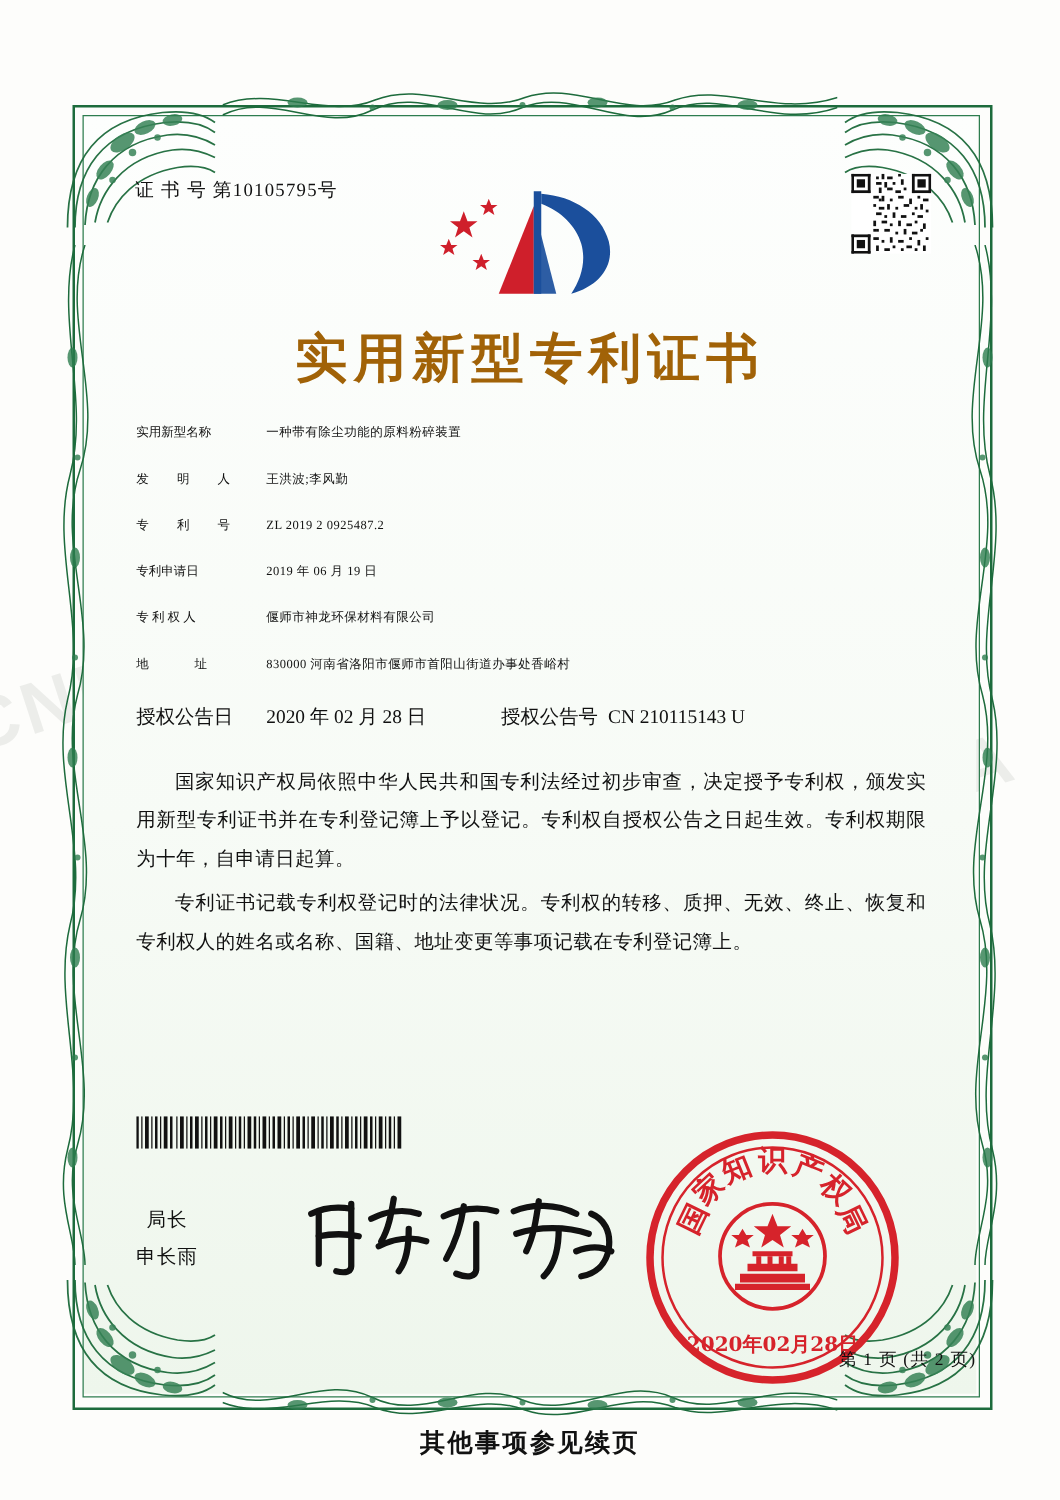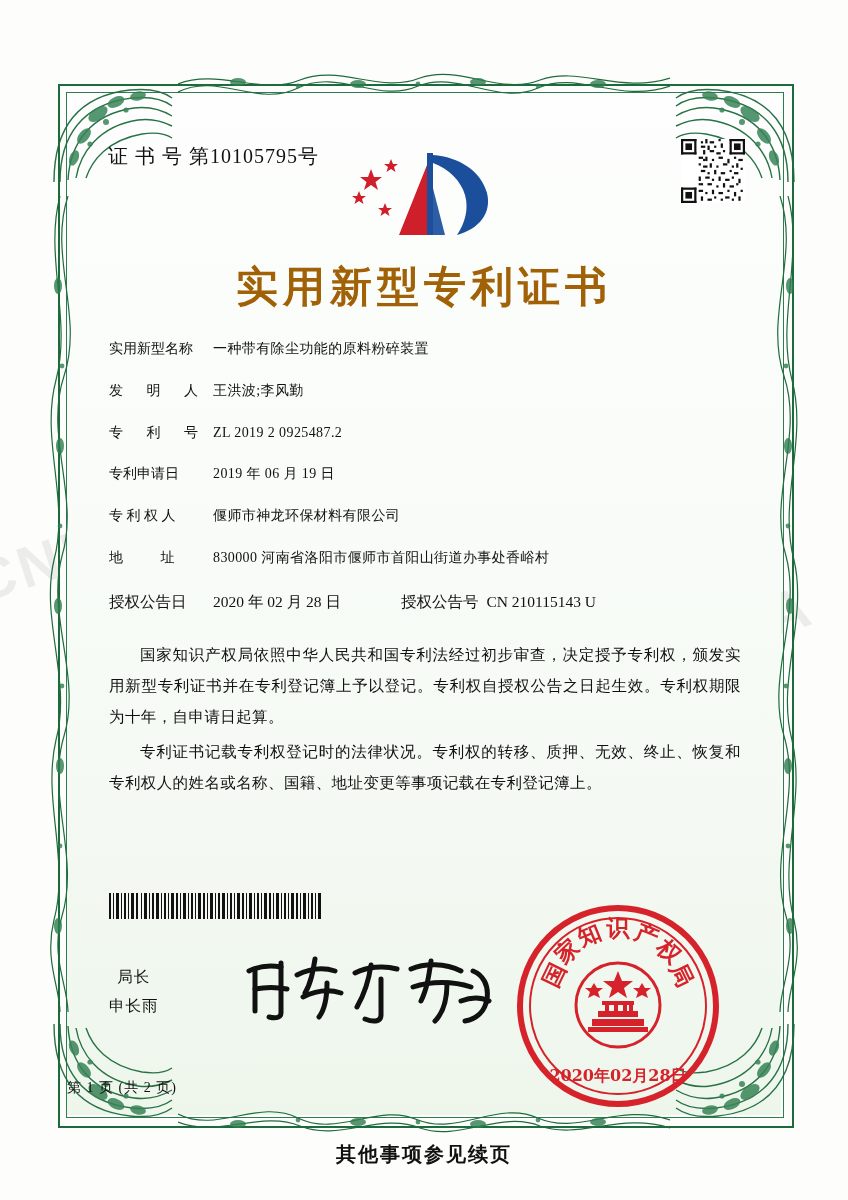--- a/index.html
+++ b/index.html
@@ -107,21 +107,21 @@
     top: 93px;
     width: 714px;
     height: 1022px;
     z-index: 6;
   }
 
   .cert-no {
     position: absolute;
     left: 41px;
     top: 50px;
-    font-size: 20px;
+    font-size: 15px;
     letter-spacing: 1px;
     color: #111;
   }
 
   .qr {
     position: absolute;
     right: 36px;
     top: 46px;
     width: 64px;
     height: 64px;
@@ -153,21 +153,21 @@
   .fields {
     position: absolute;
     left: 42px;
     right: 36px;
     top: 248px;
   }
   .field {
     display: flex;
     align-items: baseline;
     margin-bottom: 25px;
-    font-size: 14px;
+    font-size: 10px;
     line-height: 1.2;
   }
   .field .lbl {
     width: 104px;
     flex: none;
     letter-spacing: 0;
     white-space: nowrap;
   }
   .field .lbl.sp2 { letter-spacing: 10px; }
   .field .lbl.sp3 { letter-spacing: 17px; }
@@ -229,21 +229,21 @@
     top: 808px;
     width: 210px;
     height: 210px;
   }
 
   .page-num {
     position: absolute;
     left: 0;
     right: 0;
     bottom: 18px;
-    text-align: left;
+    text-align: right;
     font-size: 14px;
     letter-spacing: 1px;
   }
 
   .footer-note {
     position: absolute;
     left: 0;
     right: 0;
     bottom: 32px;
     text-align: center;

